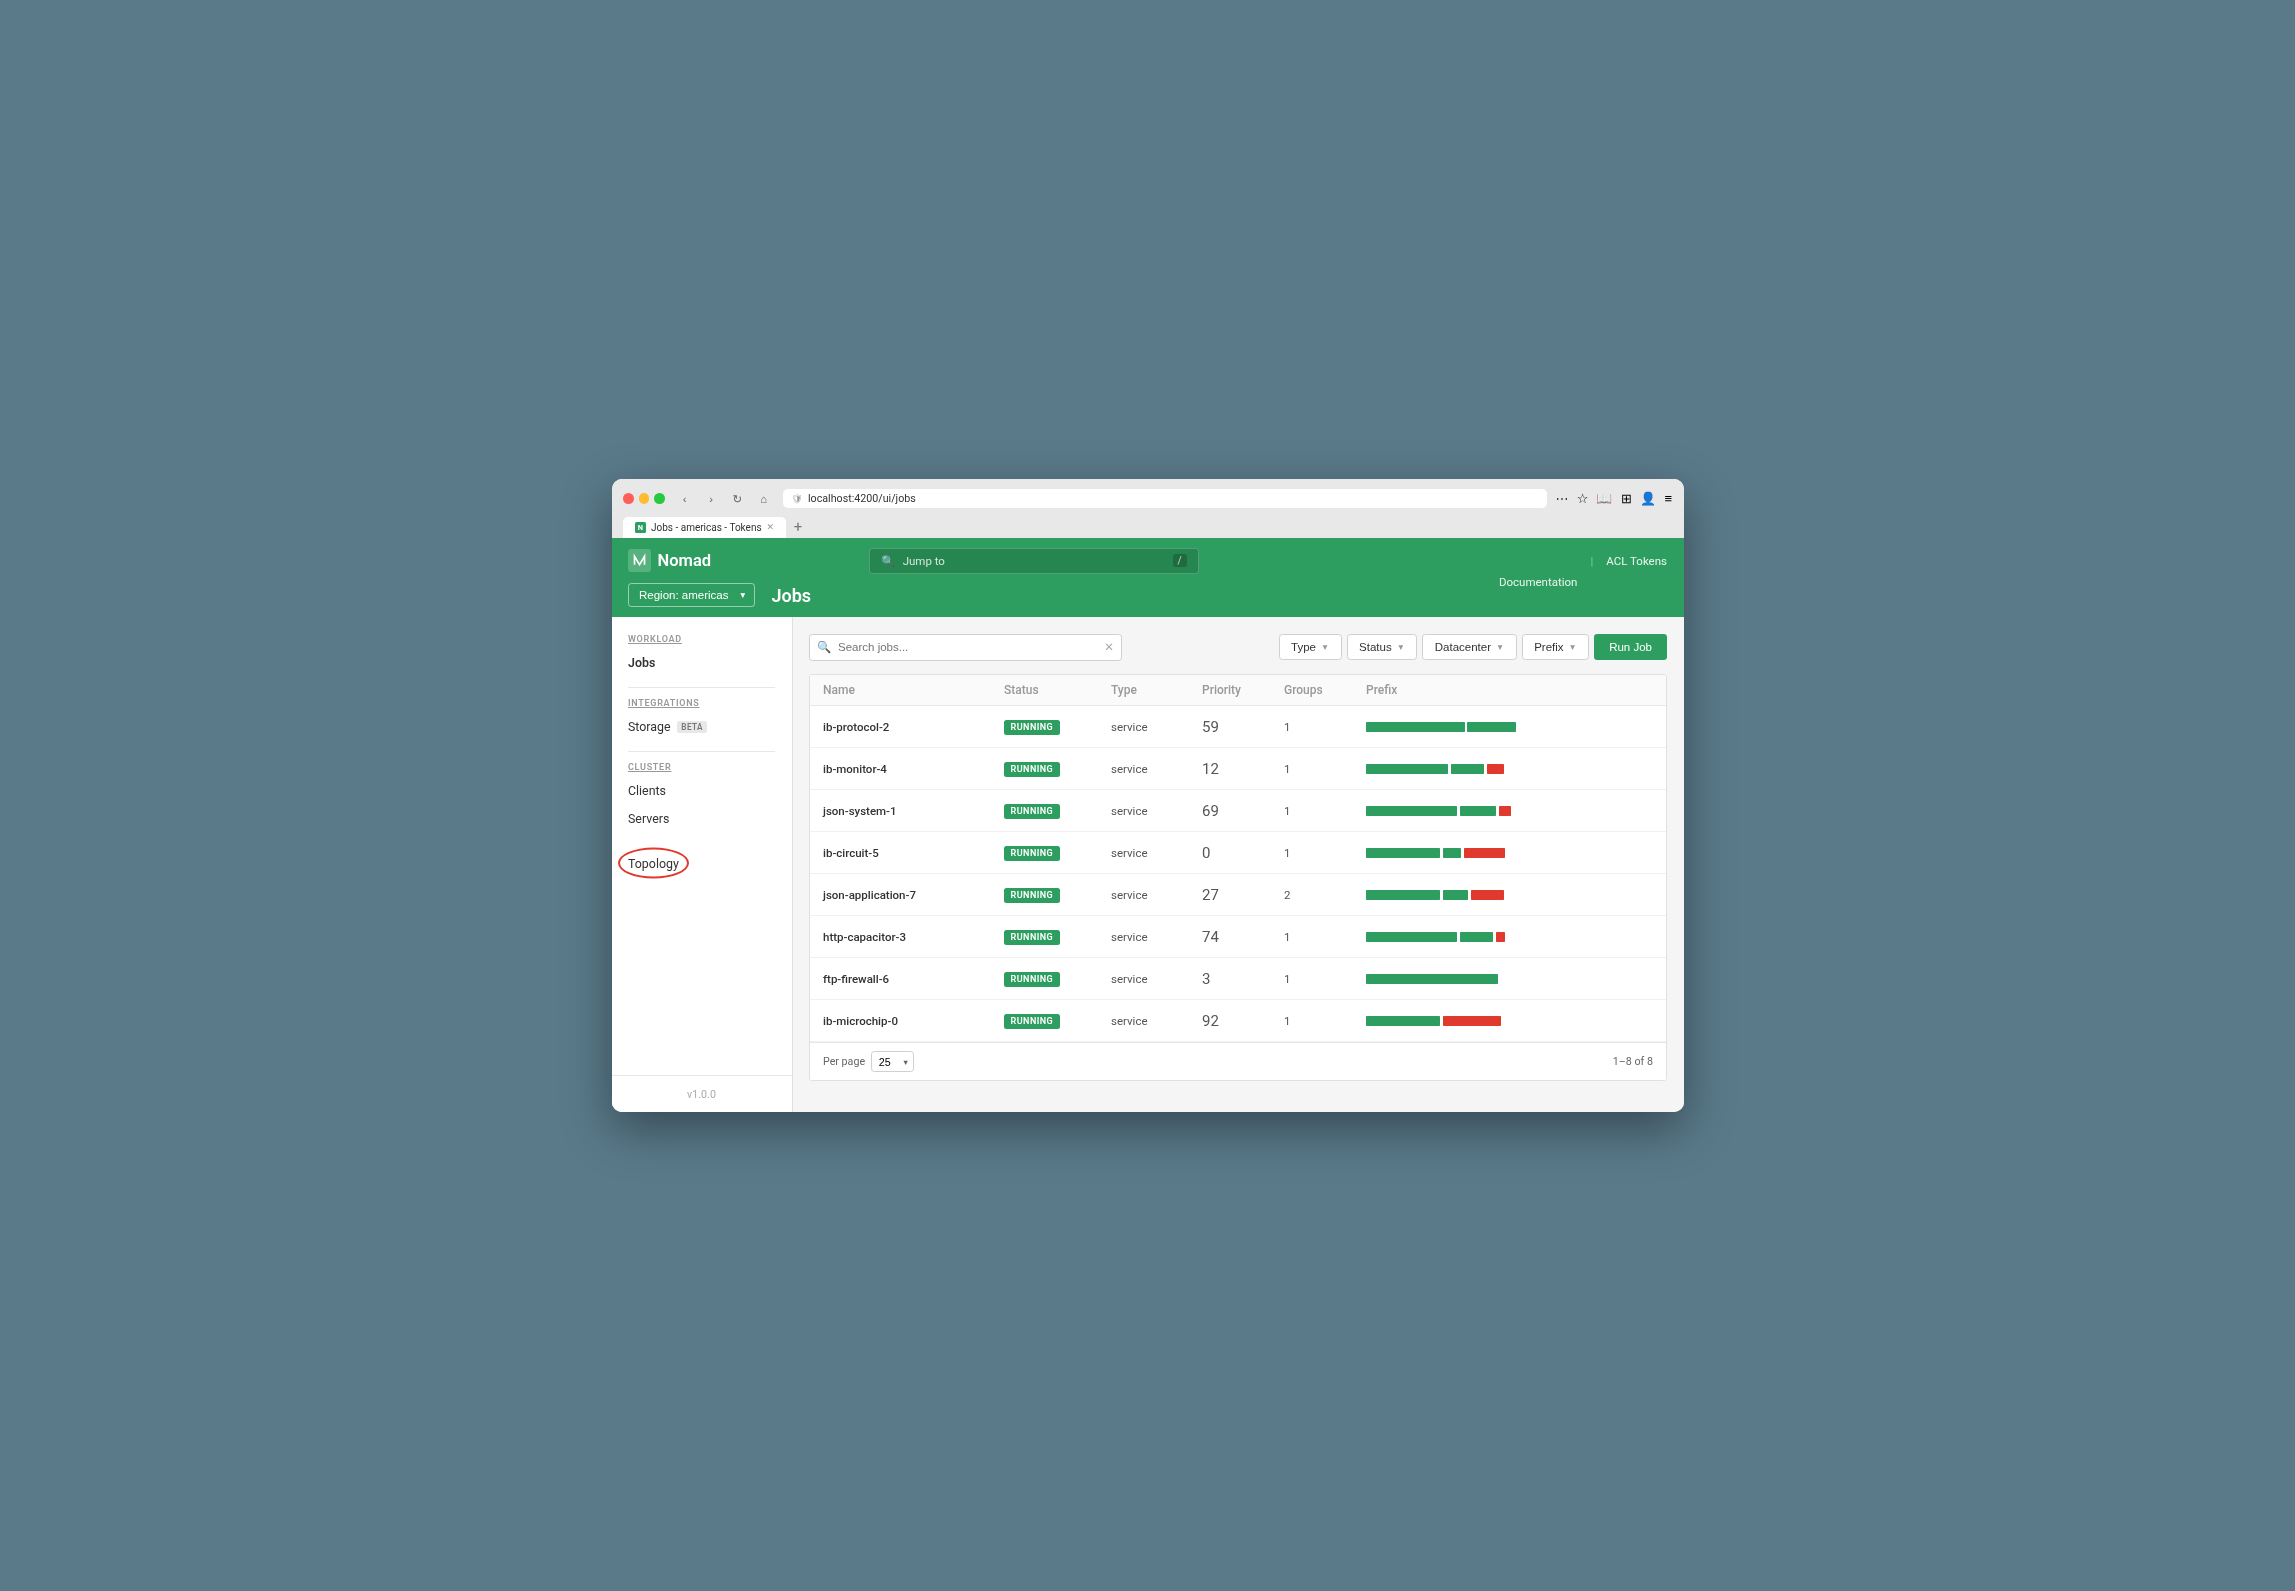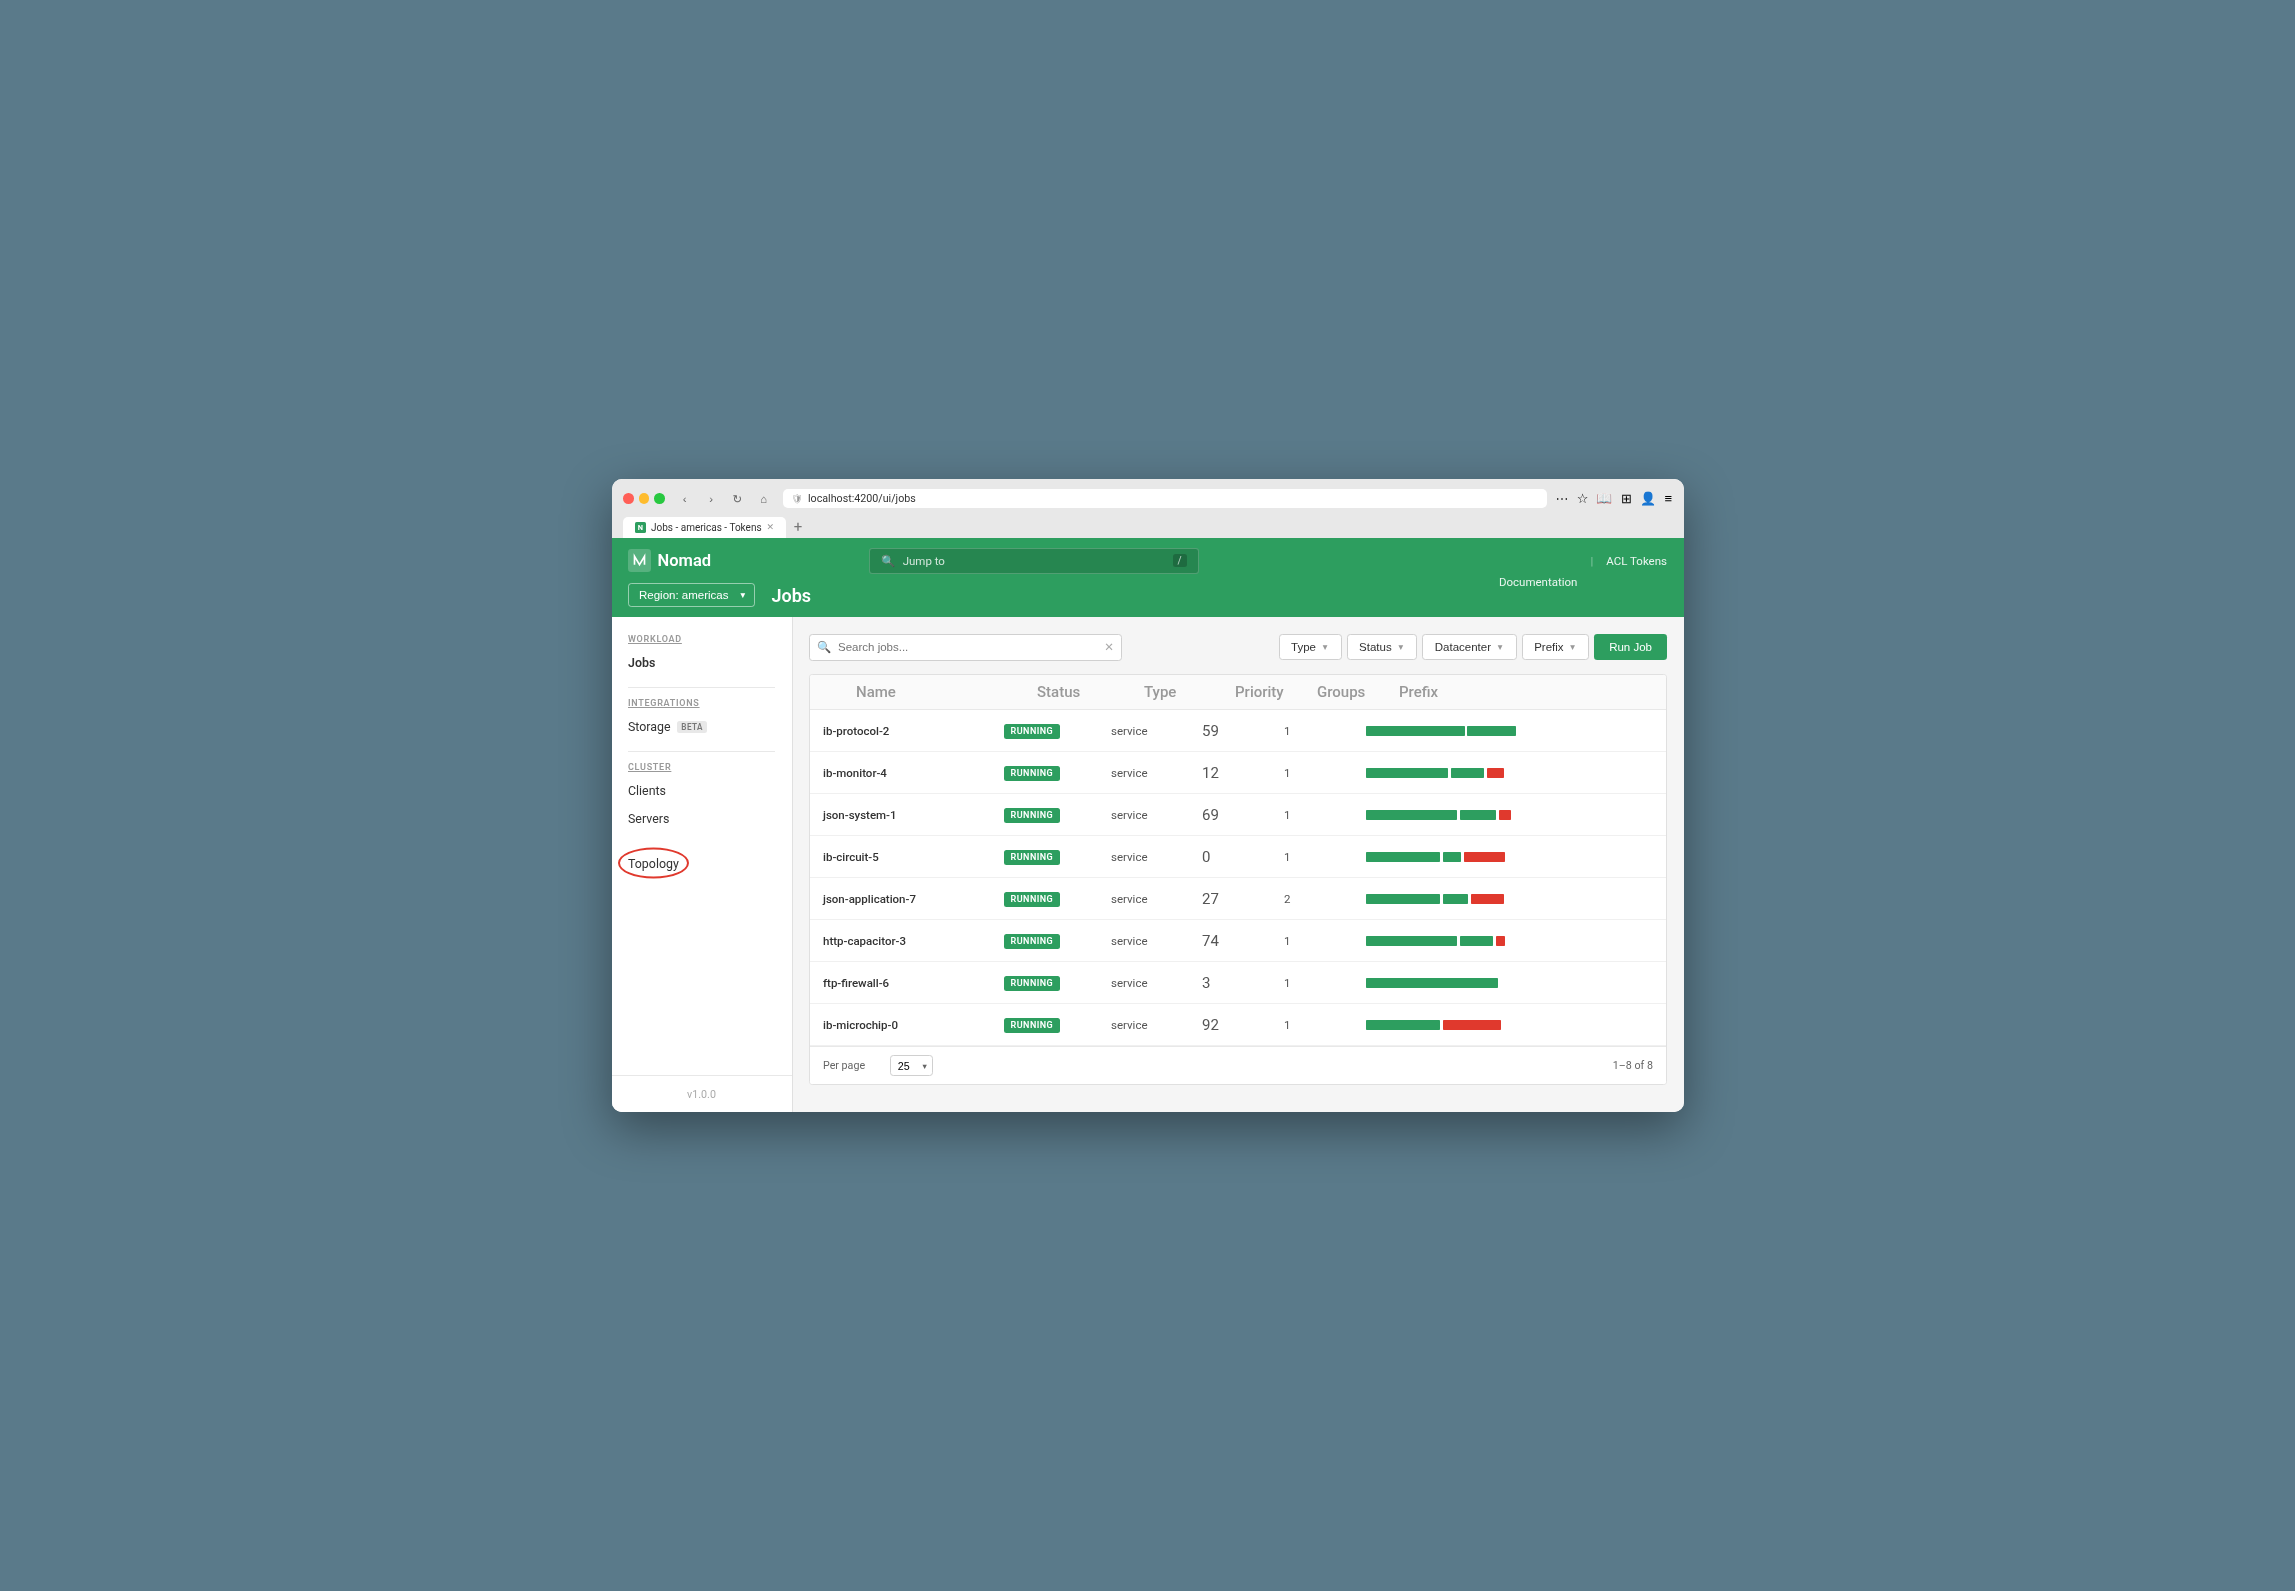--- a/index.html
+++ b/index.html
@@ -399,24 +399,23 @@
 
     .table-header {
       display: grid;
       grid-template-columns: 181px 107px 91px 82px 82px 1fr;
       padding: 8.2px 13px;
       border-bottom: 0.8px solid #e8e8e8;
       background: #fafafa;
     }
 
     .th {
-      font-size: 15px;
+      font-size: 12px;
       color: #999;
       font-weight: 500;
-      margin-left: 33px;
     }
 
     .table-row {
       display: grid;
       grid-template-columns: 181px 107px 91px 82px 82px 1fr;
       padding: 11.5px 13px;
       border-bottom: 0.8px solid #f0f0f0;
       align-items: center;
     }
 
@@ -468,21 +467,21 @@
       border-radius: 0.8px;
     }
 
     .bar-green { background: #2d9e5f; }
     .bar-red { background: #e0392d; }
 
     .table-footer {
       padding: 8.2px 13px;
       display: flex;
       align-items: center;
-      gap: 25px;
+      gap: 6px;
       border-top: 0.8px solid #e8e8e8;
       background: white;
     }
 
     .per-page-label {
       font-size: 10.7px;
       color: #666;
     }
 
     .per-page-select {

